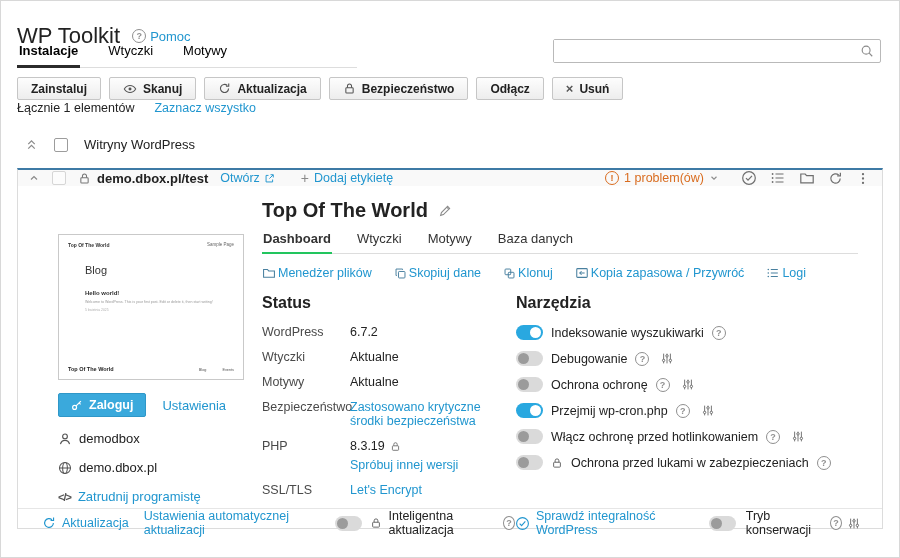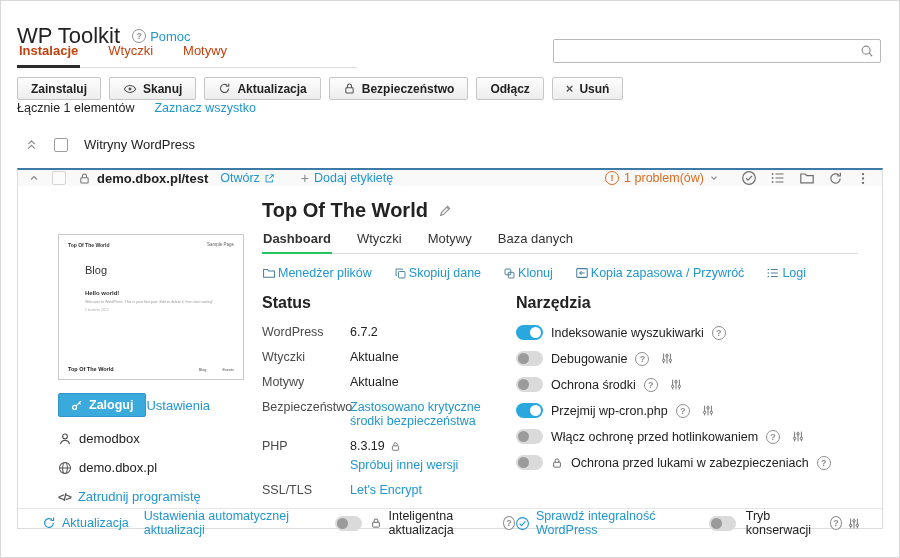--- a/index.html
+++ b/index.html
@@ -12,21 +12,21 @@
   .ic { display:inline-block; vertical-align:middle; flex:none; }
   svg { display:block; }
 
   
   .hdr { position:absolute; top:22px; left:16px; display:flex; align-items:center; gap:12px; }
   .app-title { font-size:22px; font-weight:400; color:#222; }
   .help-link { display:flex; align-items:center; gap:4px; font-size:13px; }
   .qmark { display:inline-flex; align-items:center; justify-content:center; width:14px; height:14px; border:1px solid #8f8f8f; border-radius:50%; color:#8f8f8f; font-size:9px; font-weight:700; background:#fff; }
 
   .nav-tabs { position:absolute; top:42px; left:16px; width:340px; border-bottom:1px solid #ddd; display:flex; gap:26px; }
-  .nav-tab { padding:0 2px 7px 2px; font-size:13px; color:#c2410c; cursor:pointer; }
+  .nav-tab { padding:0 2px 7px 2px; font-size:13px; color:#000000; cursor:pointer; }
   .nav-tab.active { font-weight:700; border-bottom:3px solid #2b2b2b; margin-bottom:-1px; }
 
   .search-box { position:absolute; top:38px; right:18px; width:328px; height:24px; border:1px solid #b9b9b9; border-radius:2px; background:#fff; display:flex; align-items:center; }
   .search-box input { flex:1; border:none; outline:none; height:100%; padding:0 6px; font-size:12px; font-family:inherit; }
   .search-box .ic { margin-right:6px; color:#8a8a8a; }
 
   
   .toolbar { position:absolute; top:76px; left:16px; display:flex; gap:8px; }
   .btn { display:flex; align-items:center; gap:6px; padding:4px 13px; height:23px; background:linear-gradient(#fdfdfd,#ededed); border:1px solid #c6c6c6; border-radius:2px; font-size:12px; font-weight:700; color:#222; cursor:pointer; }
   .btn .ic { color:#555; }
@@ -57,21 +57,21 @@
   .t-site { font-size:5px; font-weight:700; color:#333; }
   .t-nav { font-size:4.5px; color:#666; }
   .t-heading { margin:16px 0 0 26px; font-size:11px; color:#333; }
   .t-post { margin:14px 0 0 26px; font-size:6px; font-weight:700; color:#333; }
   .t-excerpt { margin:4px 0 0 26px; font-size:3.6px; color:#999; width:128px; }
   .t-date { margin:4px 0 0 26px; font-size:3.4px; color:#b0b0b0; }
   .t-foot { position:absolute; left:9px; right:9px; bottom:7px; display:flex; justify-content:space-between; align-items:baseline; }
   .t-fsite { font-size:5.5px; font-weight:700; color:#222; }
   .t-flinks { display:flex; gap:16px; font-size:3.8px; color:#555; }
 
-  .login-row { margin-top:13px; display:flex; align-items:center; }
+  .login-row { margin-top:13px; display:flex; align-items:center; gap:16px; }
   .login-btn { display:flex; align-items:center; gap:6px; background:#3aa9dc; color:#fff; border:1px solid #2f97c8; border-radius:2px; padding:4px 12px; font-size:12.5px; font-weight:700; cursor:pointer; }
   .meta-row { margin-top:14px; display:flex; align-items:center; gap:7px; font-size:13px; color:#222; }
   .meta-row .ic { color:#555; }
   .code-ic { font-size:11px; font-weight:700; color:#555; letter-spacing:-1px; }
 
   
   .maincol { flex:1; margin-left:18px; min-width:0; }
   .site-title-row { display:flex; align-items:center; gap:10px; }
   .site-title { font-size:20px; font-weight:700; color:#222; }
   .pencil { color:#8a8a8a; cursor:pointer; }
@@ -474,21 +474,21 @@
                     <circle cx="8" cy="4.5" r="1.6"></circle>
                     <circle cx="12.5" cy="10.5" r="1.6"></circle>
                   </svg>
                 </span>
             </div>
 
             <div class="tool-row">
               <span class="toggle off">
                   <span class="knob"></span>
                 </span>
-              <span>Ochrona środki</span>
+              <span>Ochrona ochronę</span>
               <span class="qmark">?</span>
               <span class="ic sliders">
                   <svg width="12" height="13" viewBox="0 0 16 16" stroke="currentColor" stroke-width="1.2" fill="#fff">
                     <path d="M3.5 1.5v13M8 1.5v13M12.5 1.5v13"></path>
                     <circle cx="3.5" cy="10.5" r="1.6"></circle>
                     <circle cx="8" cy="4.5" r="1.6"></circle>
                     <circle cx="12.5" cy="10.5" r="1.6"></circle>
                   </svg>
                 </span>
             </div>

